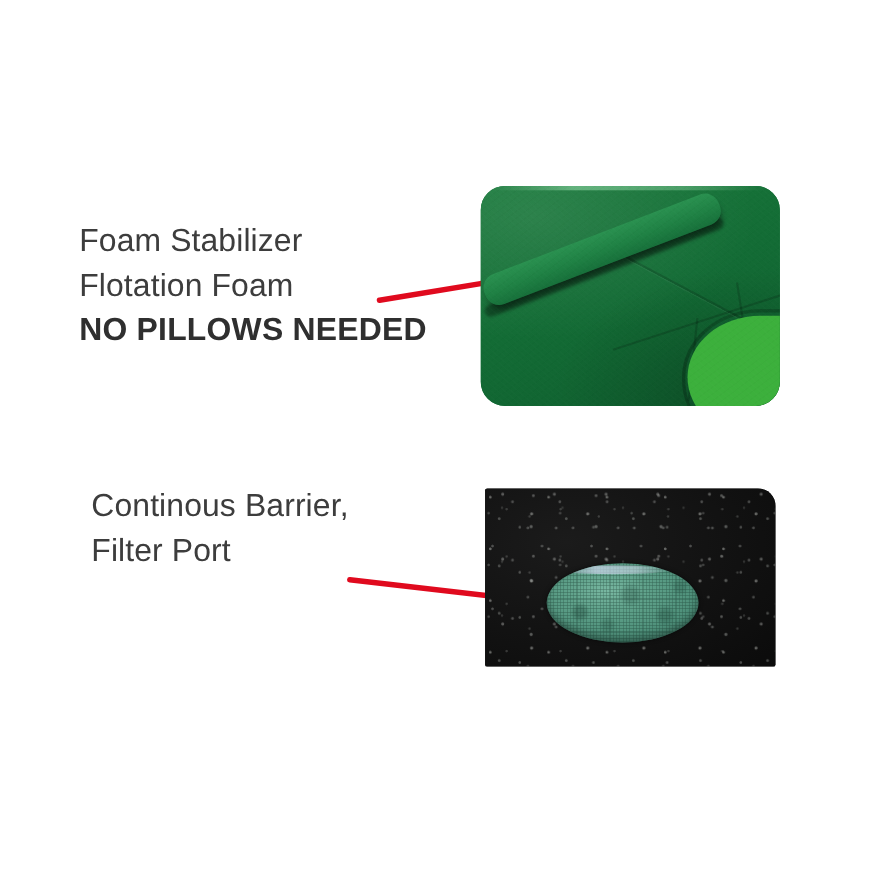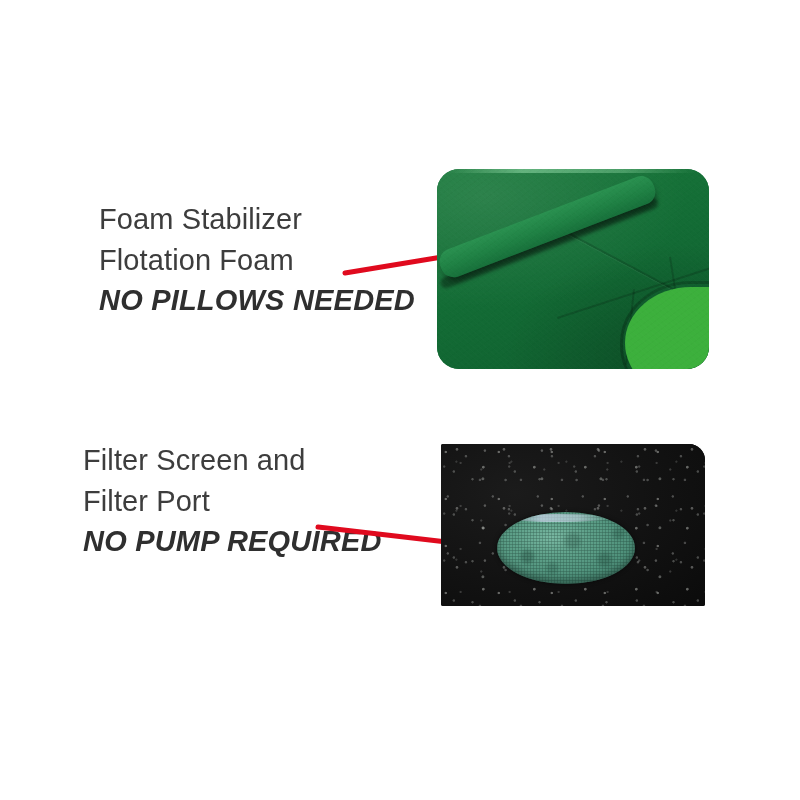--- a/index.html
+++ b/index.html
@@ -34,27 +34,26 @@
     line-height: 41px;
     font-weight: 400;
     letter-spacing: 0.1px;
     white-space: nowrap;
     color: #3d3d3d;
   }
   .callout .emph {
     font-size: 29px;
     line-height: 39px;
     font-weight: 700;
-    font-style: italic;
     letter-spacing: 0.2px;
     white-space: nowrap;
     color: #2f2f2f;
   }
 
-  #callout-foam  { left: 99px;  top: 199px; }
+  #callout-foam  { left: 72px;  top: 199px; }
   #callout-drain { left: 83px;  top: 440px; }
 
   
   .leader {
     position: absolute;
     overflow: visible;
     pointer-events: none;
   }
 
   
@@ -282,23 +281,22 @@
     <div class="seam seam-d"></div>
     <div class="pad-strip-shadow"></div>
     <div class="pad-strip"></div>
     <div class="blob-edge"></div>
     <div class="blob"></div>
     <div class="top-glint"></div>
     <div class="grain"></div>
   </div>
 
   <div class="callout" id="callout-drain">
-    <div class="line">Filter Screen and</div>
+    <div class="line">Continous Barrier,</div>
     <div class="line">Filter Port</div>
-    <div class="emph">NO PUMP REQUIRED</div>
   </div>
 
   <svg class="leader" style="left:305px; top:510px; width:220px; height:60px;" viewBox="0 0 220 60">
     <line x1="13" y1="17" x2="202" y2="39" stroke="#e00a1e" stroke-width="5" stroke-linecap="round"></line>
   </svg>
   <div class="dot" style="left:494px; top:537px; width:23px; height:23px;"></div>
 
   <div class="photo" id="photo-drain">
     <div class="dark-base"></div>
     <div class="speckle"></div>

